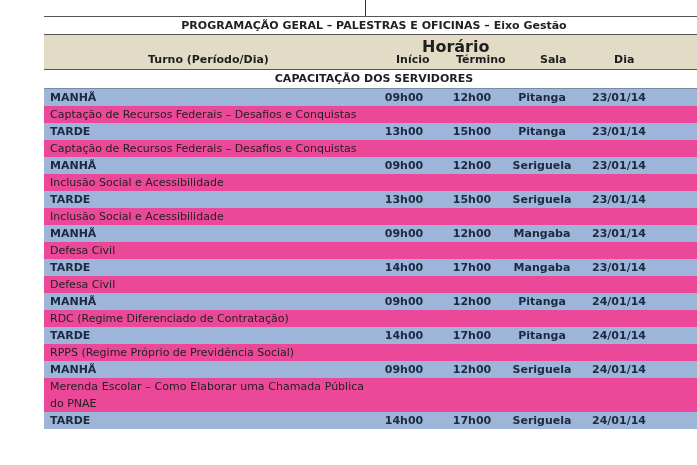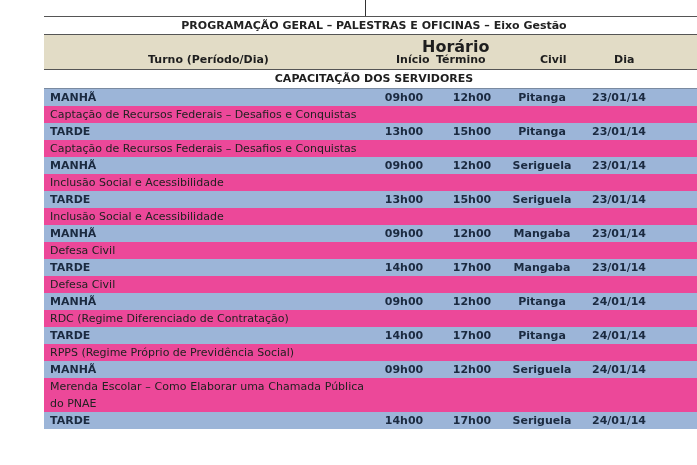--- a/index.html
+++ b/index.html
@@ -28,22 +28,22 @@
 <div class="vline"></div>
 
 <div class="tbl">
   <div class="rule"></div>
   <div class="title">PROGRAMAÇÃO GERAL – PALESTRAS E OFICINAS – Eixo Gestão</div>
   <div class="rule"></div>
   <div class="hdr">
     <span style="left:378px;top:2px;font-size:16px;">Horário</span>
     <span style="left:104px;top:18px;">Turno (Período/Dia)</span>
     <span style="left:352px;top:18px;">Início</span>
-    <span style="left:392px;top:18px;">Término</span>
-    <span style="left:496px;top:18px;">Civil</span>
+    <span style="left:412px;top:18px;">Término</span>
+    <span style="left:496px;top:18px;">Sala</span>
     <span style="left:570px;top:18px;">Dia</span>
   </div>
   <div class="section">CAPACITAÇÃO DOS SERVIDORES</div>
 
   <div id="rows">
       <div class="row turno">
         <div class="c0">MANHÃ</div>
         <div class="c1">09h00</div>
         <div class="c2">12h00</div>
         <div class="c3">Pitanga</div>

